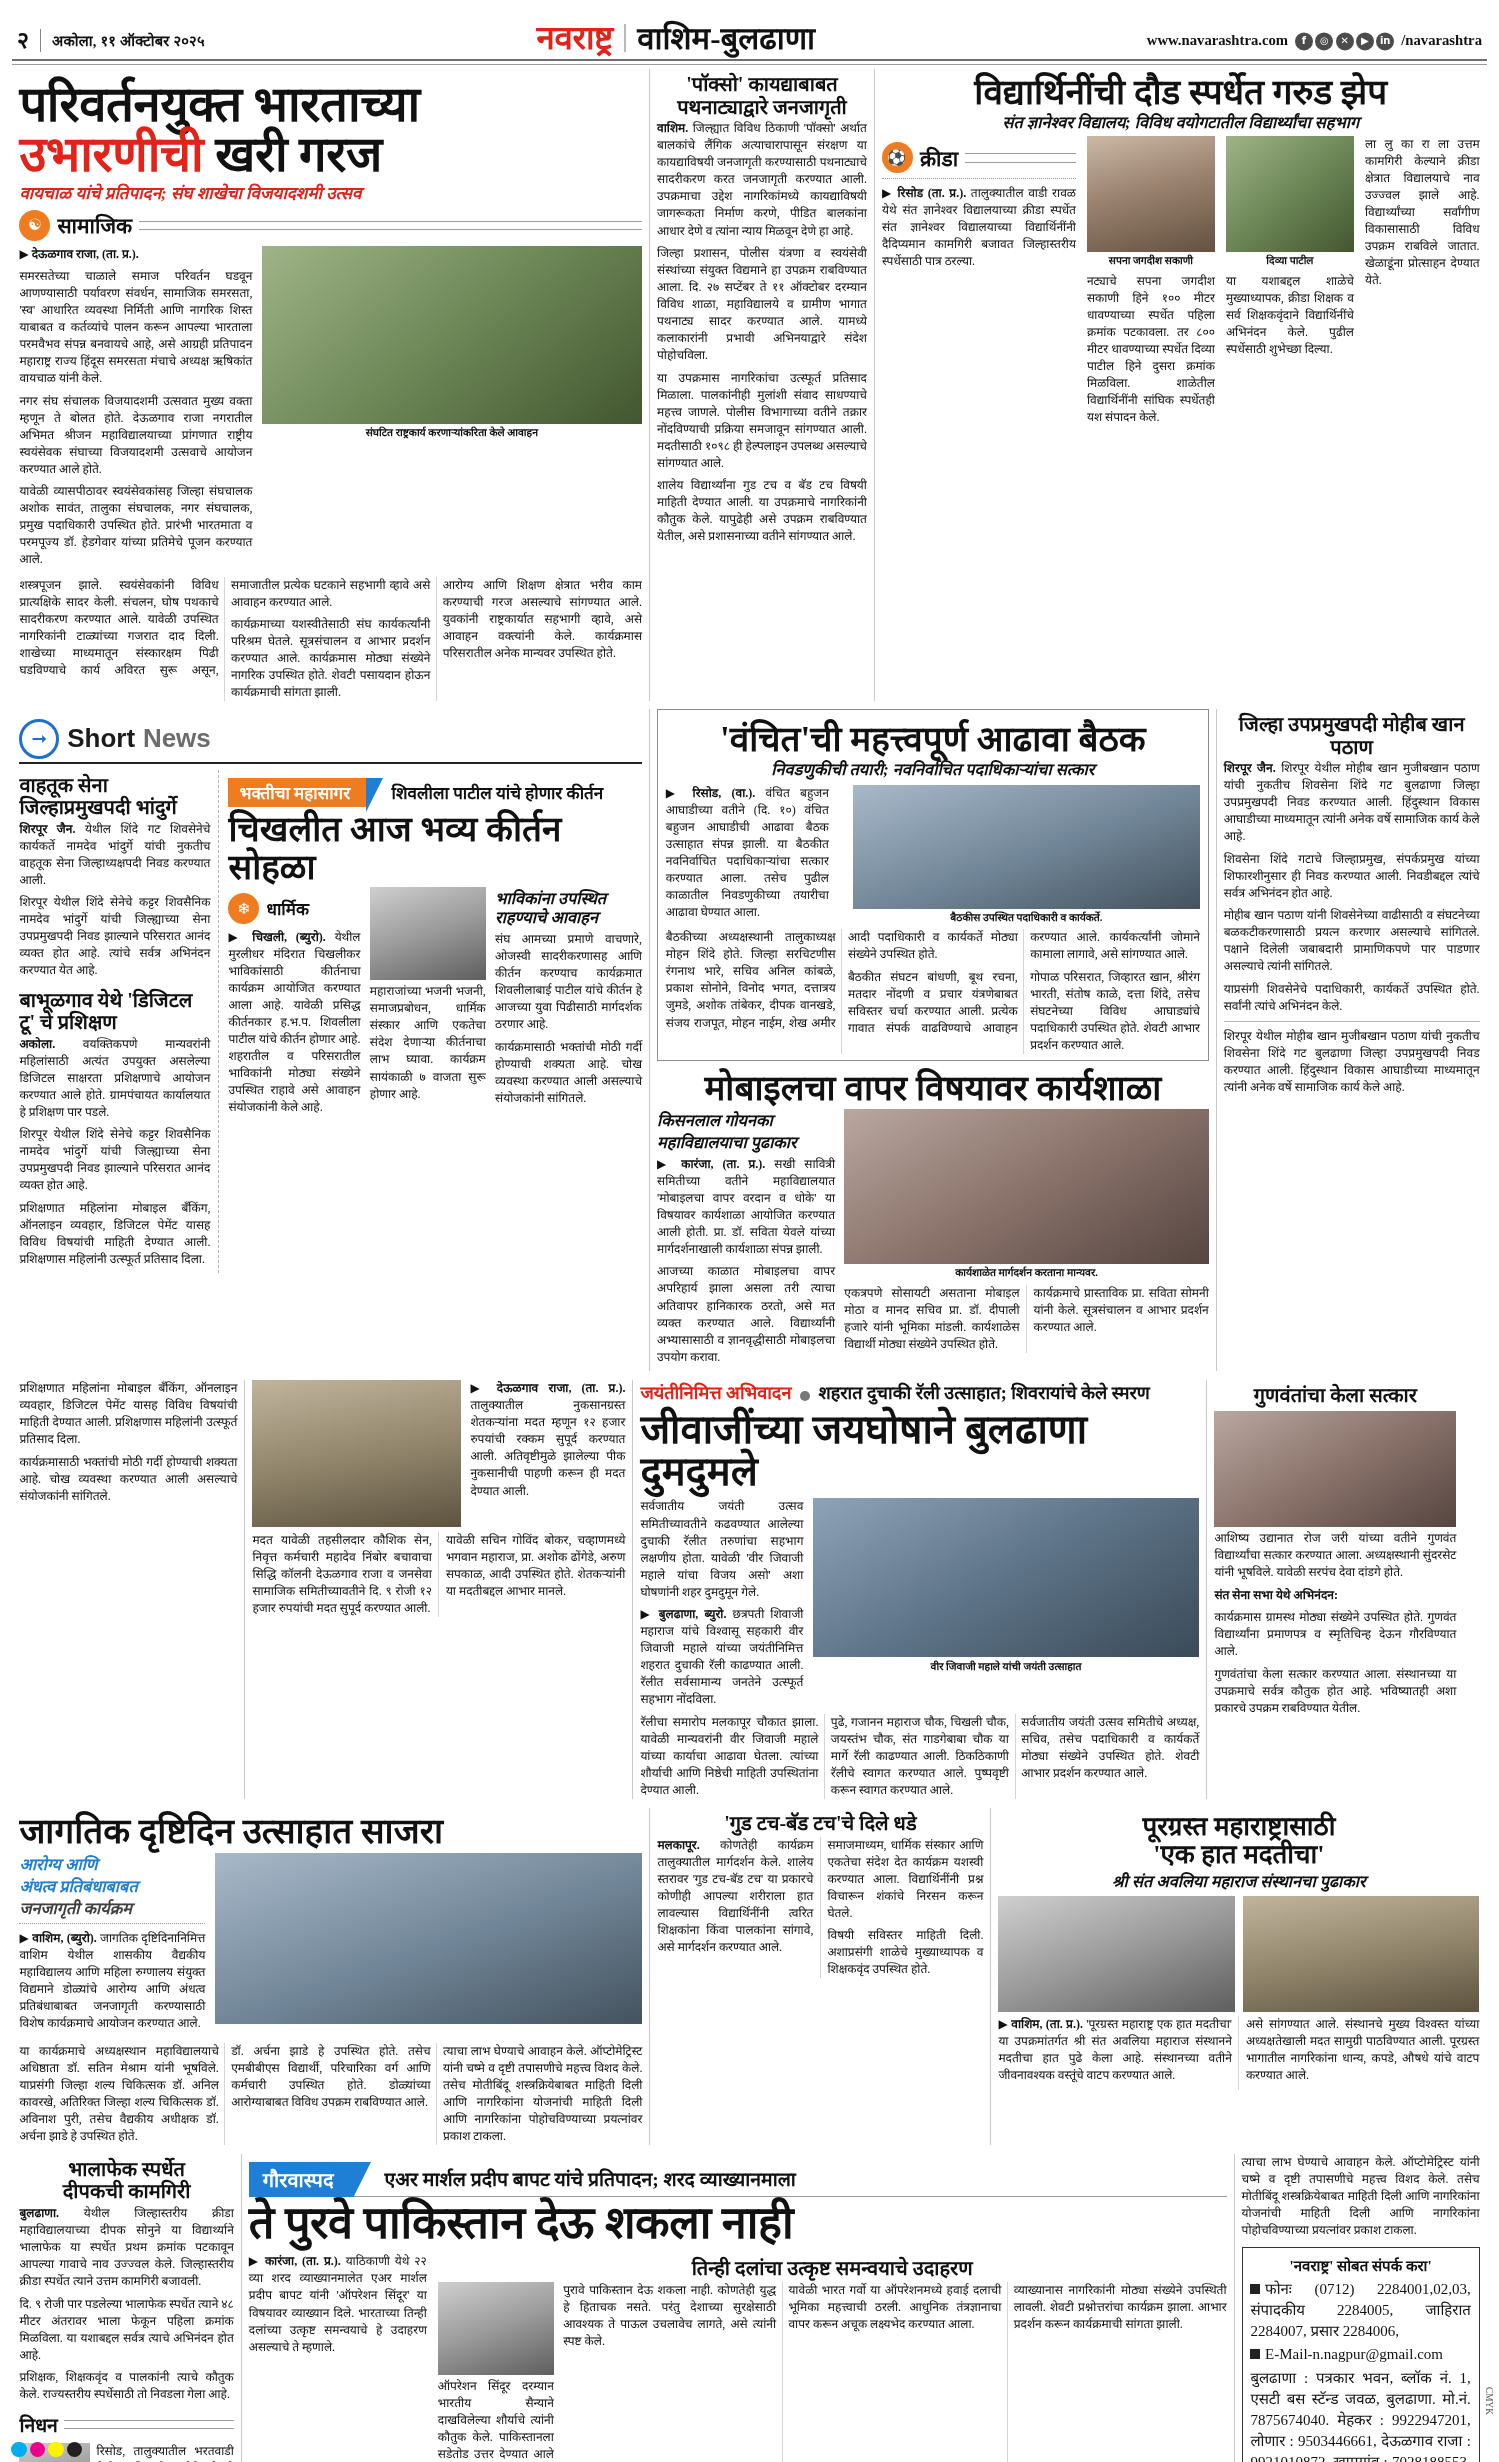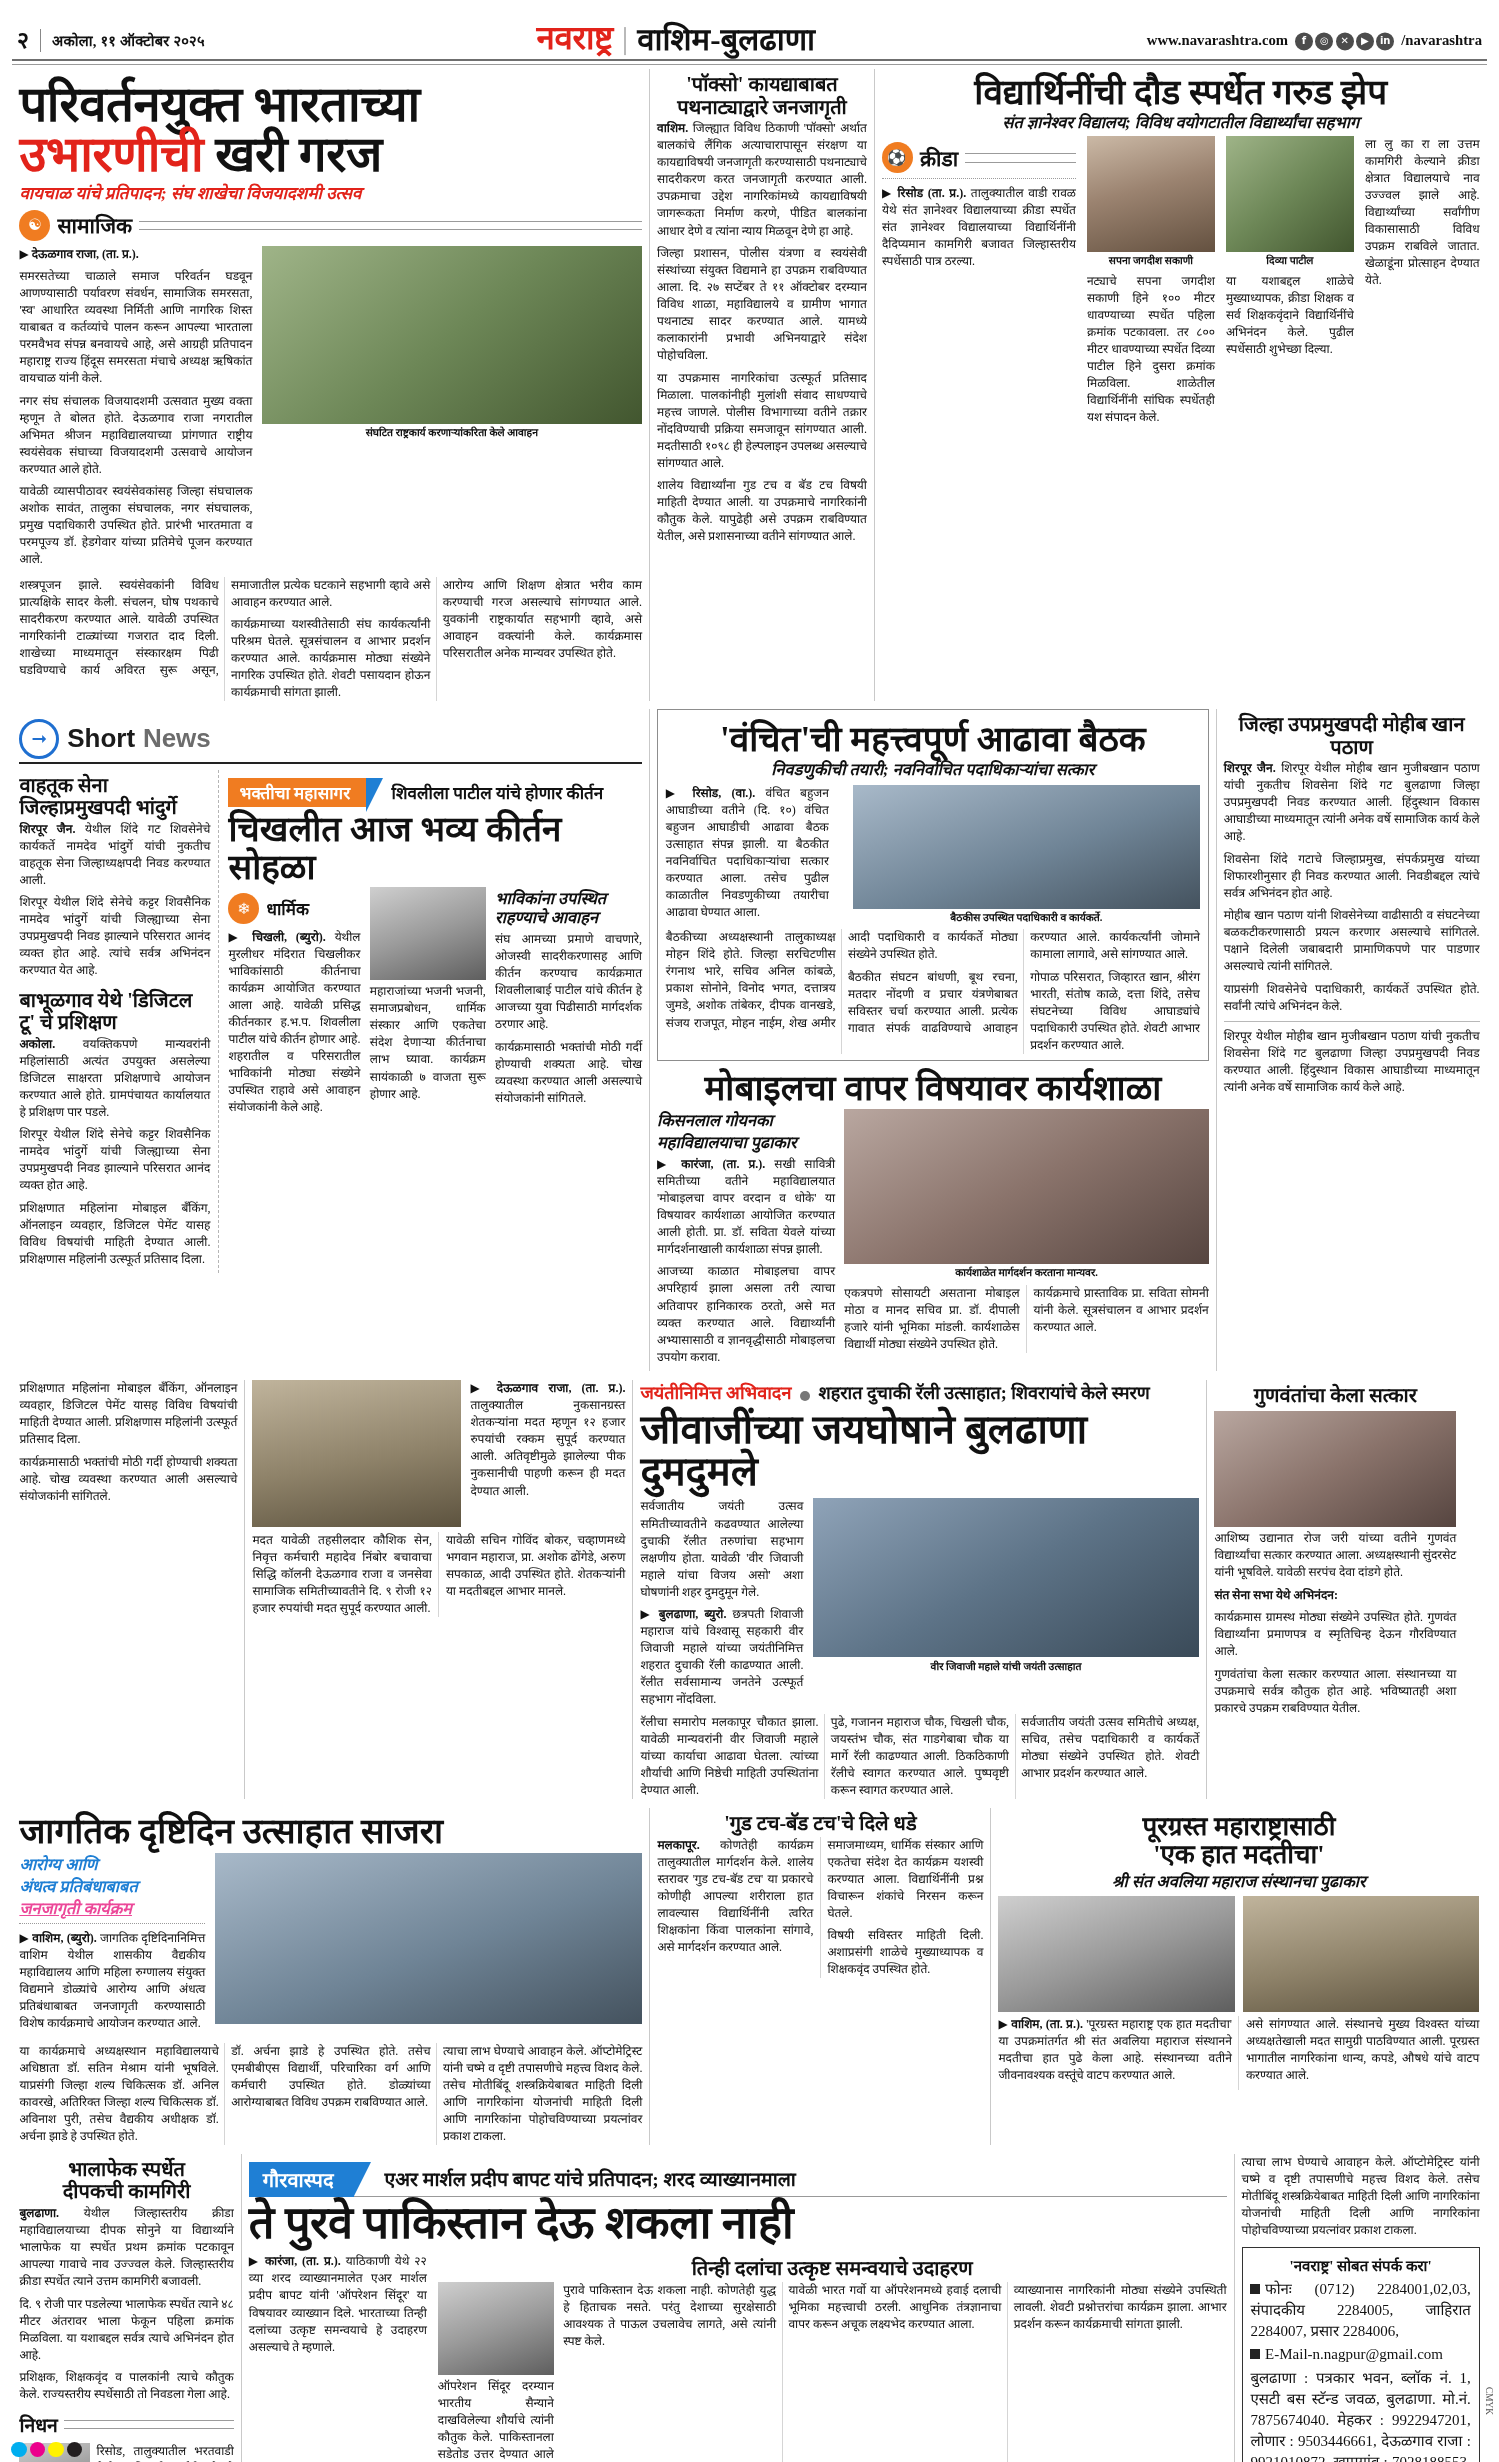--- a/index.html
+++ b/index.html
@@ -10,21 +10,21 @@
     position:relative;
     overflow:hidden;
   }
   .page{width:1499px;height:2462px;position:relative;padding:0;box-sizing:border-box;}
 
   
   .masthead{display:flex;align-items:flex-end;justify-content:space-between;padding:18.6px 17px 3.1px 17px;}
   .mh-left{display:flex;align-items:center;gap:11px;}
   .pageno{font-size:23px;font-weight:700;line-height:1;padding-right:11px;border-right:1.6px solid #888;}
   .mh-date{font-size:14.7px;font-weight:600;letter-spacing:0.2px;}
-  .mh-center{display:flex;align-items:flex-end;gap:11px;transform:translateY(3.1px);}
+  .mh-center{display:flex;align-items:center;gap:11px;transform:translateY(3.1px);}
   .brand{font-size:33px;font-weight:800;color:#e2231a;letter-spacing:-0.4px;line-height:1;}
   .brand-sep{width:2.3px;height:28px;background:#b9b9b9;}
   .edition{font-size:31px;font-weight:800;color:#111;line-height:1;}
   .mh-right{display:flex;align-items:center;gap:7px;font-size:14.7px;font-weight:600;transform:translateY(-1.6px);}
   .soc{display:flex;gap:2.3px;}
   .soc span{width:18px;height:18px;border-radius:50%;background:#4c4c4c;color:#fff;font-size:10px;
     display:flex;align-items:center;justify-content:center;font-family:"DejaVu Sans",sans-serif;font-weight:700;}
   .rule-double{border-top:2.3px solid #6f6f6f;border-bottom:1.6px solid #9a9a9a;height:3.1px;margin:3.9px 12.4px 0 12.4px;}
 
   
@@ -414,21 +414,21 @@
     </div>
   </div>
 
   <div class="band" style="margin-top:9.3px;">
     <div class="col vline" style="width:638px;">
       <h2 class="big">जागतिक दृष्टिदिन उत्साहात साजरा</h2>
       <div style="display:flex;gap:9.3px;margin-top:3.1px;">
         <div style="width:186px;">
           <div class="sub-blk" style="color:#1f7fd4;">आरोग्य आणि</div>
           <div class="sub-blk" style="color:#1f7fd4;">अंधत्व प्रतिबंधाबाबत</div>
-          <div class="sub-blk" style="color:#ec4899;text-decoration:underline;">जनजागृती कार्यक्रम</div>
+          <div class="sub-blk" style="color:#404040;">जनजागृती कार्यक्रम</div>
           <div class="dotline"></div>
           <p class="body">
             <span style="font-weight:700;">▶ </span><span class="dateline">वाशिम, (ब्युरो).</span>
             <span>जागतिक दृष्टिदिनानिमित्त वाशिम येथील शासकीय वैद्यकीय महाविद्यालय आणि महिला रुग्णालय संयुक्त विद्यमाने डोळ्यांचे आरोग्य आणि अंधत्व प्रतिबंधाबाबत जनजागृती करण्यासाठी विशेष कार्यक्रमाचे आयोजन करण्यात आले.</span>
           </p>
         </div>
         <div style="flex:1;">
           <div class="photo p6" style="height:171px;"></div>
         </div>
       </div>

